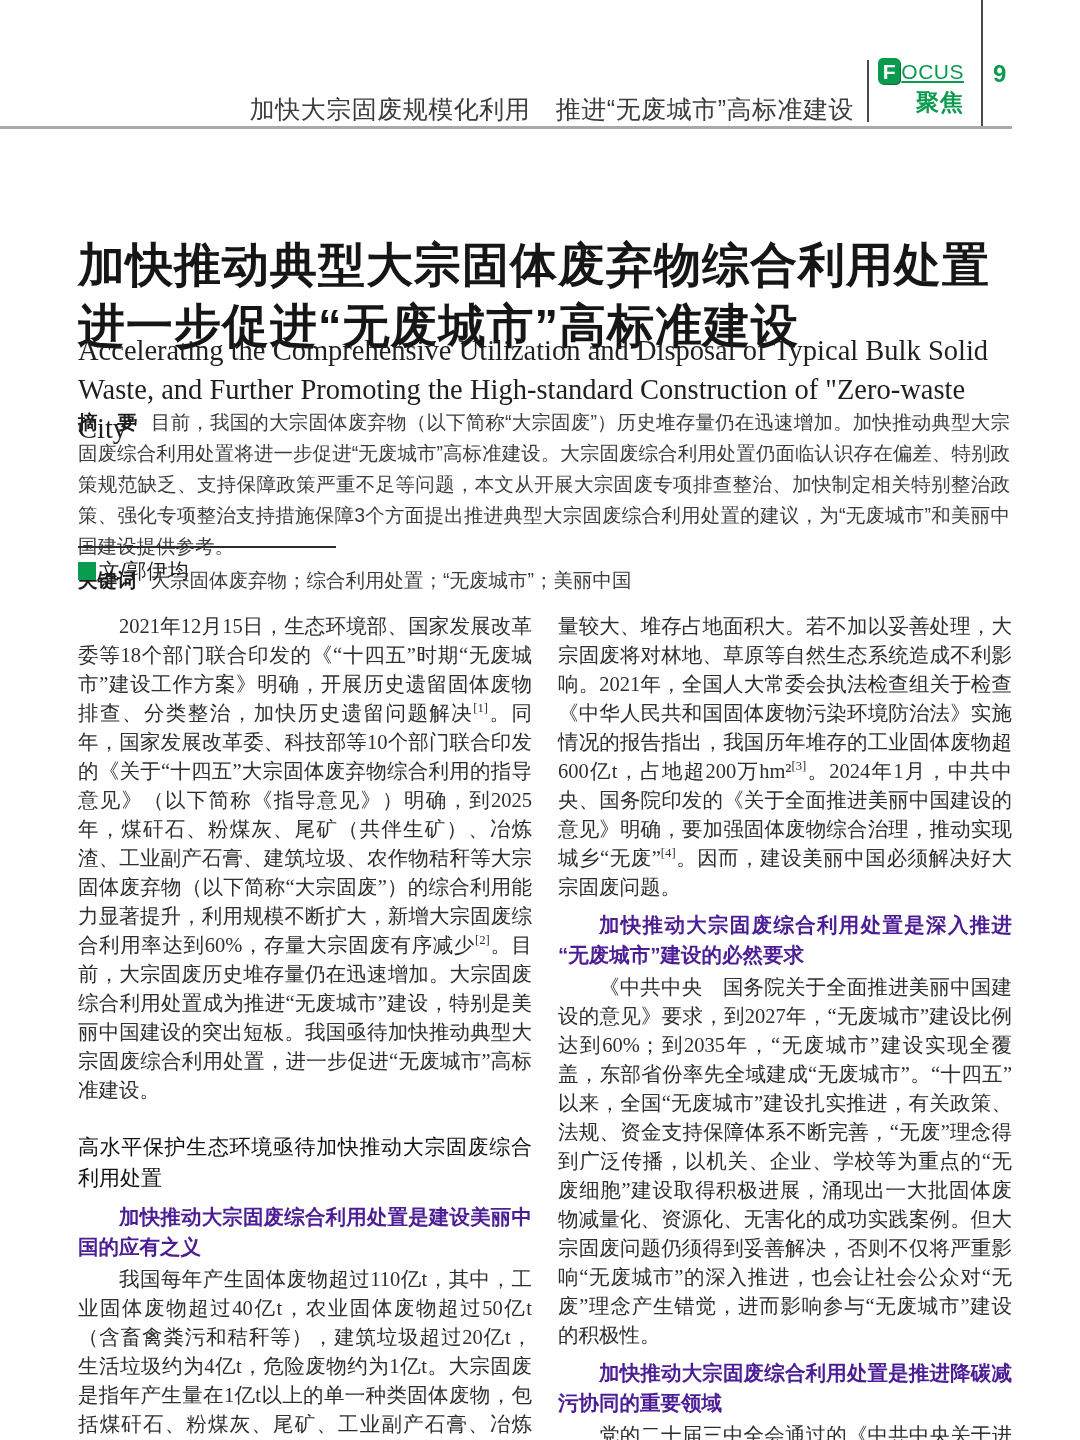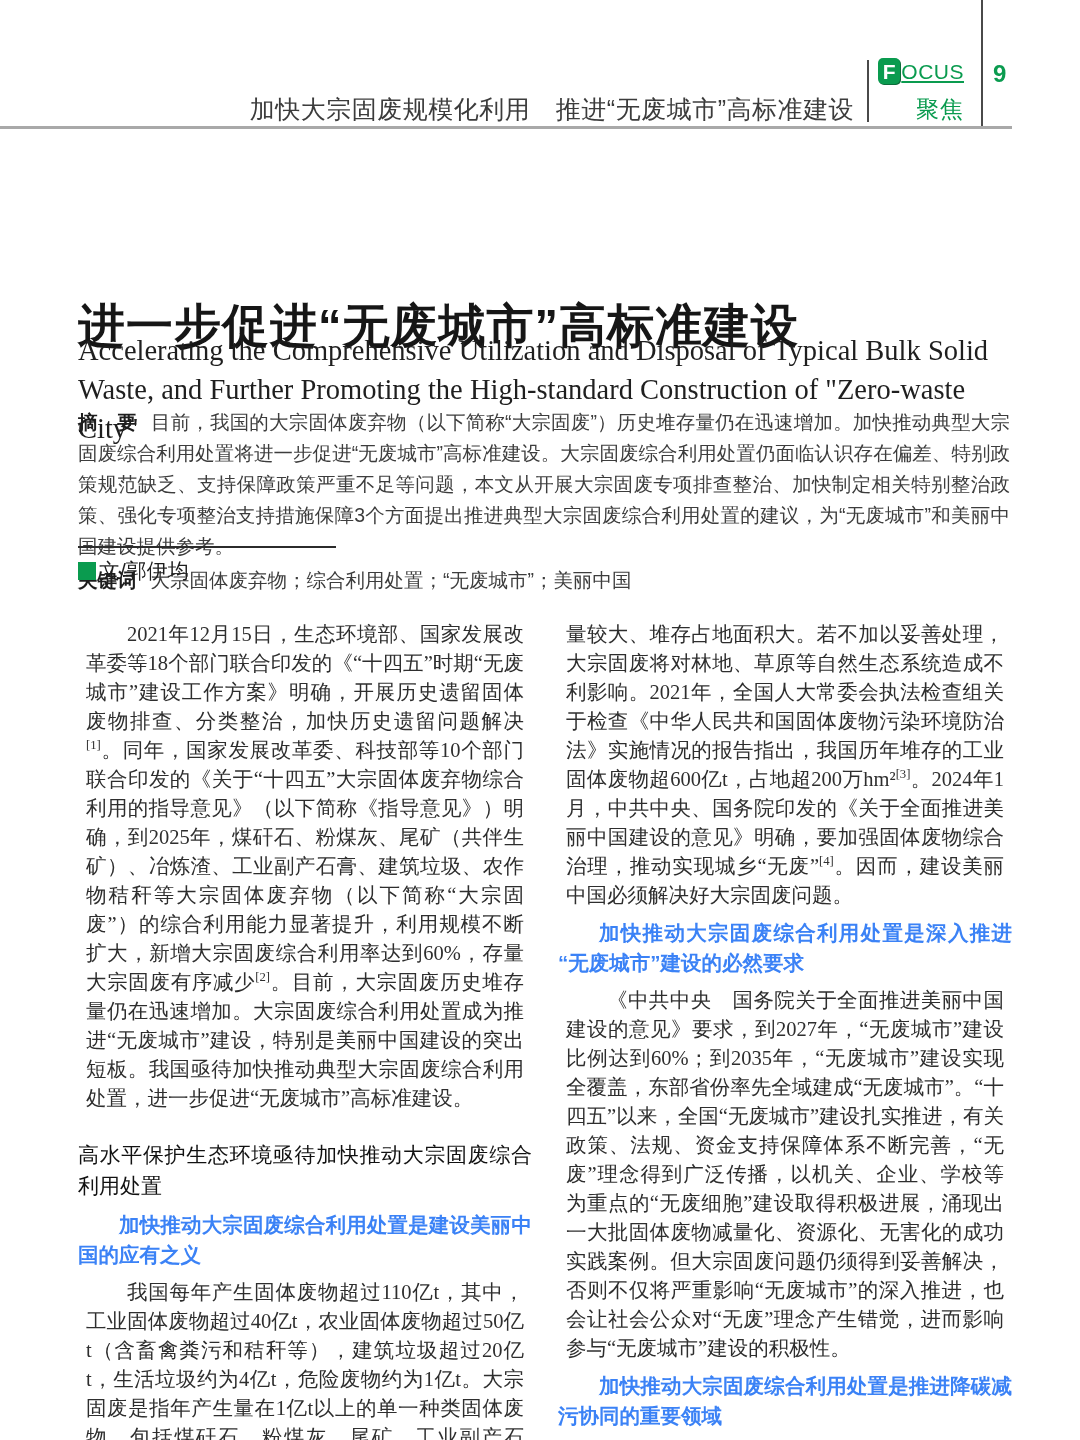--- a/index.html
+++ b/index.html
@@ -18,21 +18,21 @@
   .header-rule{position:absolute;left:0;top:126px;width:1012px;height:3px;background:#a9a9a9;}
   .focus{position:absolute;left:878px;top:58px;width:86px;text-align:right;line-height:1;}
   .focus-row1{display:flex;align-items:center;justify-content:flex-end;gap:1px;}
   .f-badge{
     display:inline-flex;align-items:center;justify-content:center;
     width:25px;height:26px;border-radius:5px;background:var(--green);
     color:#fff;font-weight:bold;font-size:21px;
     box-shadow:1px 1px 0 #0c6d3a;
   }
   .focus-rest{color:var(--green);font-size:21px;letter-spacing:.5px;text-decoration:underline;}
-  .focus-zh{margin-top:14px;color:var(--green);font-size:23px;font-weight:normal;letter-spacing:1px;}
+  .focus-zh{margin-top:7px;color:var(--green);font-size:23px;font-weight:bold;letter-spacing:1px;}
   .page-num{position:absolute;left:993px;top:60px;color:var(--green);font-size:24px;font-weight:bold;}
   
   .title{
     position:absolute;left:78px;top:203px;width:940px;
     font-size:47px;font-weight:bold;line-height:61px;letter-spacing:1px;color:#161616;
   }
   .title-en{
     position:absolute;left:78px;top:331px;width:945px;
     font-family:"Liberation Serif",serif;font-size:28.5px;line-height:39px;color:#1f1f1f;
   }
@@ -44,31 +44,31 @@
   .meta-label{font-weight:bold;color:#1d1d1d;margin-right:14px;}
   .keywords{margin:3px 0 0 0;font-size:19.5px;line-height:31px;color:#3d3d3d;}
   
   .byline-block{position:absolute;left:78px;top:546px;}
   .byline-rule{width:258px;height:2px;background:#2b2b2b;}
   .byline{display:flex;align-items:center;margin-top:9px;font-size:21px;font-weight:normal;color:#1d1d1d;}
   .byline-square{width:18px;height:18px;background:var(--green);margin-right:3px;flex:0 0 auto;}
   
   .columns{position:absolute;left:78px;top:612px;width:934px;display:flex;gap:26px;}
   .col{width:454px;}
-  .col p{margin:8px;}
+  .col p{margin:0;}
   .col .body{
     font-family:"Liberation Serif",serif;
     font-size:20.5px;line-height:29px;color:#2e2e2e;text-align:justify;
   }
   .col .h1{
     font-size:21px;font-weight:normal;line-height:31px;color:#111;
     margin:26px 0 9px;text-align:justify;
   }
   .col .h2{
-    font-size:20.5px;font-weight:bold;line-height:30px;color:#3b82f6;
+    font-size:20.5px;font-weight:bold;line-height:30px;color:#4c1d95;
     margin:8px 0 3px;text-align:justify;
   }
   .col .indent{text-indent:2em;}
   .col sup{font-size:.62em;line-height:0;vertical-align:super;}
 </style>
 </head>
 <body>
 
 <div class="page">
 
@@ -79,21 +79,21 @@
     <div class="focus-row1">
       <span class="f-badge">F</span>
         <span class="focus-rest">OCUS</span>
     </div>
     <div class="focus-zh">聚焦</div>
   </div>
   <div class="page-num">9</div>
   <div class="header-rule"></div>
 
   <h1 class="title">
-    <br>
+    <span>加快推动典型大宗固体废弃物综合利用处置</span><br>
     <span>进一步促进“无废城市”高标准建设</span>
   </h1>
   <div class="title-en">Accelerating the Comprehensive Utilization and Disposal of Typical Bulk Solid Waste, and Further Promoting the High-standard Construction of "Zero-waste City"</div>
 
   <div class="meta">
     <p class="abstract-text"><span class="meta-label">摘　要</span><span>目前，我国的大宗固体废弃物（以下简称“大宗固废”）历史堆存量仍在迅速增加。加快推动典型大宗固废综合利用处置将进一步促进“无废城市”高标准建设。大宗固废综合利用处置仍面临认识存在偏差、特别政策规范缺乏、支持保障政策严重不足等问题，本文从开展大宗固废专项排查整治、加快制定相关特别整治政策、强化专项整治支持措施保障3个方面提出推进典型大宗固废综合利用处置的建议，为“无废城市”和美丽中国建设提供参考。</span></p>
     <p class="keywords"><span class="meta-label">关键词</span><span>大宗固体废弃物；综合利用处置；“无废城市”；美丽中国</span></p>
   </div>
 
   <div class="byline-block">

